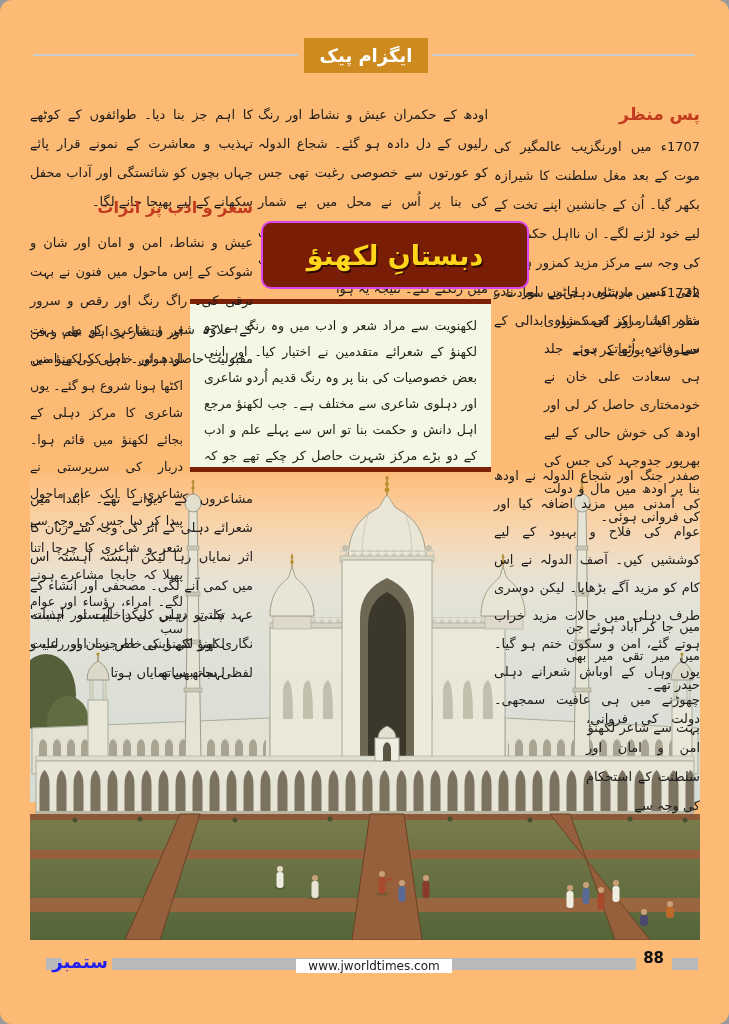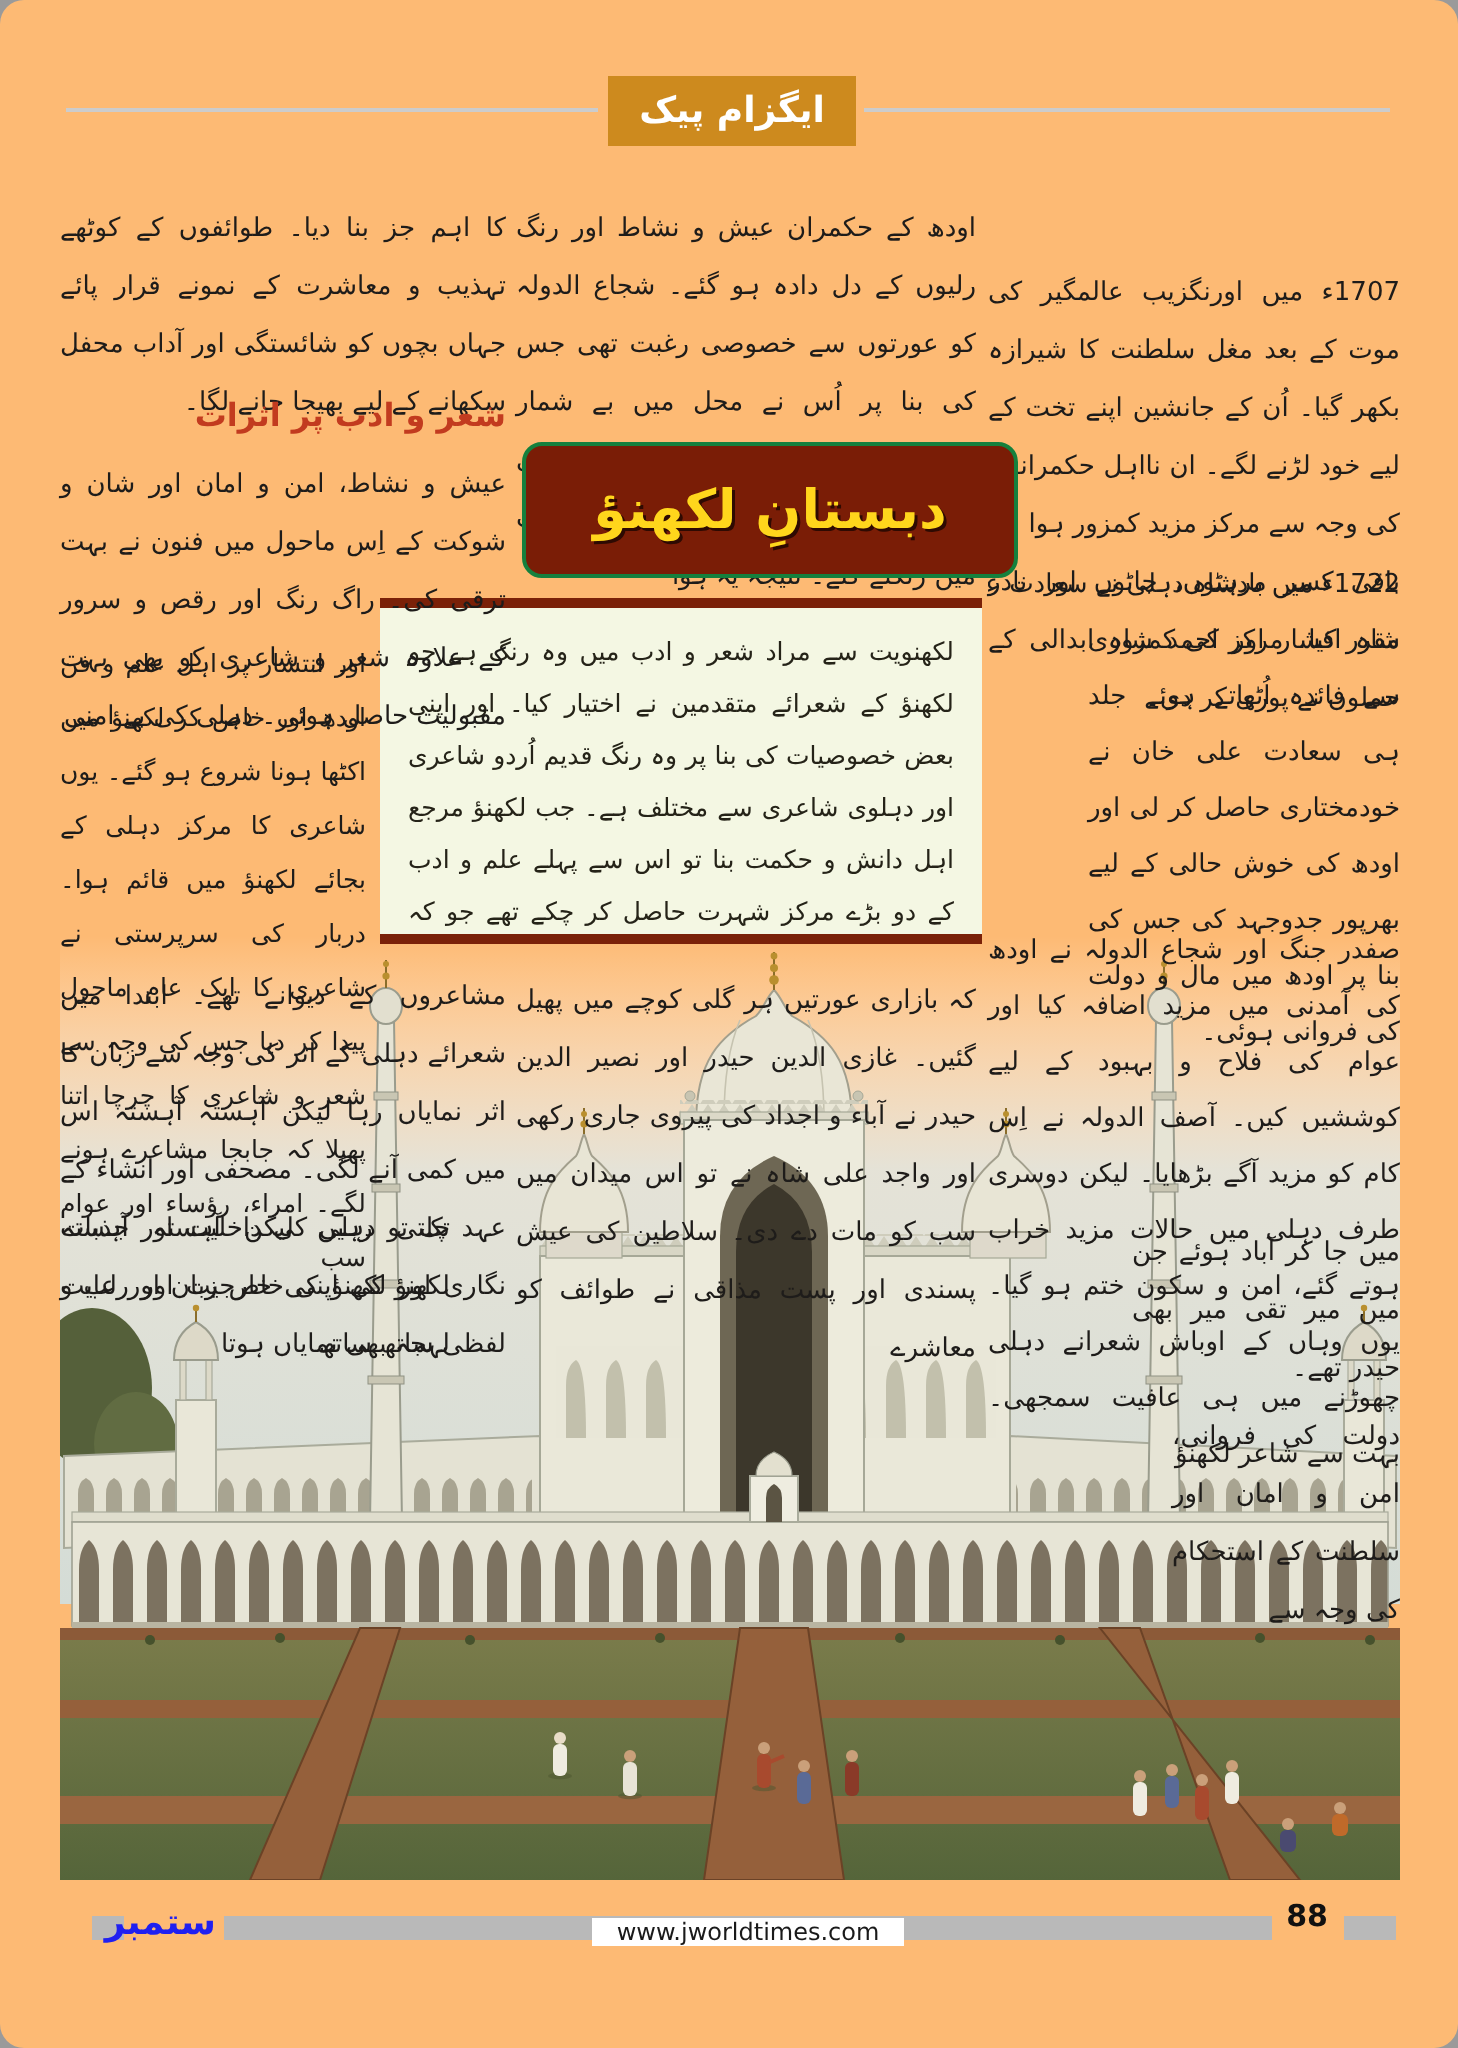--- a/index.html
+++ b/index.html
@@ -7,22 +7,22 @@
         font-family:"DejaVu Sans",sans-serif;border-radius:12px;}
   
   .hline{position:absolute;height:2px;background:#cccccc;}
   .badge{position:absolute;left:304px;top:38px;width:124px;height:35px;background:#CD8A1E;
          color:#ffffff;font-weight:bold;font-size:18px;line-height:35px;text-align:center;direction:rtl;}
   
   .para{position:absolute;direction:rtl;text-align:justify;color:#1e1c1a;font-size:13px;line-height:29px;}
   .para.narrow{line-height:28px;}
   .sect-head{position:absolute;direction:rtl;text-align:right;color:#C23B1F;font-weight:bold;font-size:17px;}
   
-  .title-box{position:absolute;left:261px;top:221px;width:248px;height:68px;background:#7A1D06;
-             border:2px solid #15803d;border-radius:10px;box-sizing:border-box;
+  .title-box{position:absolute;left:261px;top:221px;width:268px;height:68px;background:#7A1D06;
+             border:2px solid #d946ef;border-radius:10px;box-sizing:border-box;
              display:flex;align-items:center;justify-content:center;}
   .title-box span{color:#FFD61C;font-size:27px;font-weight:bold;direction:rtl;
                   text-shadow:1.5px 1.5px 0 #2e0a02;}
   
   .hl-box{position:absolute;left:190px;top:299px;width:301px;height:173px;background:#F4F7E3;
           border-top:5px solid #7A2108;border-bottom:5px solid #7A2108;box-sizing:border-box;
           padding:9px 14px;overflow:hidden;}
   .hl-box .txt{direction:rtl;text-align:justify;color:#252318;font-size:12.5px;line-height:26px;}
   
   .art{position:absolute;left:30px;top:468px;width:670px;height:472px;}
@@ -245,38 +245,38 @@
           <rect x="-4" y="-9" width="8" height="11" rx="3" fill="#c06a2a"></rect>
           <circle cx="0" cy="-12" r="3" fill="#caa07a"></circle>
         </g>
       <g transform="translate(614,456)">
           <rect x="-4" y="-9" width="8" height="11" rx="3" fill="#4a4a70"></rect>
           <circle cx="0" cy="-12" r="3" fill="#caa07a"></circle>
         </g>
     </g>
   </svg>
 
+  <div class="sect-head" style="left:494px;top:104px;width:206px;">پس منظر</div>
   <div class="para" style="left:494px;top:132px;width:206px;">1707ء میں اورنگزیب عالمگیر کی موت کے بعد مغل سلطنت کا شیرازہ بکھر گیا۔ اُن کے جانشین اپنے تخت کے لیے خود لڑنے لگے۔ ان نااہل حکمرانوں کی وجہ سے مرکز مزید کمزور ہوا اور باقی کسر مرہٹوں، جاٹوں اور نادر شاہ افشار اور احمد شاہ ابدالی کے حملوں نے پوری کر دی۔</div>
   <div class="para" style="left:494px;top:278px;width:206px;white-space:nowrap;overflow:hidden;">1722ء میں بادشاہ دہلی نے سعادت علی خان کو اودھ کا صوبیدار</div>
   <div class="para narrow" style="left:494px;top:462px;width:206px;">صفدر جنگ اور شجاع الدولہ نے اودھ کی آمدنی میں مزید اضافہ کیا اور عوام کی فلاح و بہبود کے لیے کوششیں کیں۔ آصف الدولہ نے اِس کام کو مزید آگے بڑھایا۔ لیکن دوسری طرف دہلی میں حالات مزید خراب ہوتے گئے، امن و سکون ختم ہو گیا۔ یوں وہاں کے اوباش شعرانے دہلی چھوڑنے میں ہی عافیت سمجھی۔ بہت سے شاعر لکھنؤ</div>
   <div class="para narrow" style="left:544px;top:307px;width:156px;">مقرر کیا۔ مرکز کی کمزوری سے فائدہ اُٹھاتے ہوئے جلد ہی سعادت علی خان نے خودمختاری حاصل کر لی اور اودھ کی خوش حالی کے لیے بھرپور جدوجہد کی جس کی بنا پر اودھ میں مال و دولت کی فروانی ہوئی۔</div>
   <div class="para" style="left:566px;top:612px;width:134px;">میں جا کر آباد ہوئے جن میں میر تقی میر بھی حیدر تھے۔</div>
   <div class="para" style="left:586px;top:704px;width:114px;">دولت کی فروانی، امن و امان اور سلطنت کے استحکام کی وجہ سے</div>
 
   <div class="para" style="left:258px;top:100px;width:230px;">اودھ کے حکمران عیش و نشاط اور رنگ رلیوں کے دل دادہ ہو گئے۔ شجاع الدولہ کو عورتوں سے خصوصی رغبت تھی جس کی بنا پر اُس نے محل میں بے شمار عورتوں کو داخل کیا۔ حکمرانوں کی پیروی امراء نے بھی کی اور وہ بھی اِسی رنگ میں رنگتے گئے۔ نتیجہ یہ ہوا</div>
 
   <div class="title-box">
     <span>دبستانِ لکھنؤ</span>
   </div>
 
   <div class="hl-box">
     <div class="txt">لکھنویت سے مراد شعر و ادب میں وہ رنگ ہے جو لکھنؤ کے شعرائے متقدمین نے اختیار کیا۔ اور اپنی بعض خصوصیات کی بنا پر وہ رنگ قدیم اُردو شاعری اور دہلوی شاعری سے مختلف ہے۔ جب لکھنؤ مرجع اہل دانش و حکمت بنا تو اس سے پہلے علم و ادب کے دو بڑے مرکز شہرت حاصل کر چکے تھے جو کہ دکن اور دہلی تھے۔ لیکن جب دہلی کا سہاگ لٹا اور وہاں قتل و غارت گری کا بازار گرم ہوا تو اس شہر کے اہل علم فضل نے دہلی کی گلیوں کو چھوڑنا شروع کیا جس کی وجہ سے فیض آباد اور لکھنؤ میں علم و ادب کی محفلوں نے فروغ پایا۔</div>
   </div>
 
-  <div class="para" style="left:258px;top:486px;width:230px;">کہ بازاری عورتیں ہر گلی کوچے میں پھیل گئیں۔ غازی الدین حیدر اور نصیر الدین حیدر نے آباء و اجداد کی پیروی جاری رکھی اور واجد علی شاہ نے تو اس میدان میں سب کو مات دے دی۔ سلاطین کی عیش پسندی اور پست مذاقی نے طوائف کو معاشرے</div>
 
   <div class="para" style="left:30px;top:100px;width:223px;">کا اہم جز بنا دیا۔ طوائفوں کے کوٹھے تہذیب و معاشرت کے نمونے قرار پائے جہاں بچوں کو شائستگی اور آداب محفل سکھانے کے لیے بھیجا جانے لگا۔</div>
   <div class="sect-head" style="left:30px;top:198px;width:223px;font-size:16px;">شعر و ادب پر اثرات</div>
   <div class="para" style="left:30px;top:228px;width:223px;">عیش و نشاط، امن و امان اور شان و شوکت کے اِس ماحول میں فنون نے بہت ترقی کی۔ راگ رنگ اور رقص و سرور کے علاوہ شعر و شاعری کو بھی بہت مقبولیت حاصل ہوئی۔ دہلی کی بے امنی</div>
   <div class="para" style="left:30px;top:318px;width:153px;font-size:12.5px;line-height:27px;">اور انتشار پر اہل علم و فن اودھ اور خاص کر لکھنؤ میں اکٹھا ہونا شروع ہو گئے۔ یوں شاعری کا مرکز دہلی کے بجائے لکھنؤ میں قائم ہوا۔ دربار کی سرپرستی نے شاعری کا ایک عام ماحول پیدا کر دیا جس کی وجہ سے شعر و شاعری کا چرچا اتنا پھیلا کہ جابجا مشاعرے ہونے لگے۔ امراء، رؤساء اور عوام سب</div>
   <div class="para" style="left:30px;top:484px;width:223px;">مشاعروں کے دیوانے تھے۔ ابتدا میں شعرائے دہلی کے اثر کی وجہ سے زبان کا اثر نمایاں رہا لیکن آہستہ آہستہ اس میں کمی آنے لگی۔ مصحفی اور انشاء کے عہد تک تو دہلی کی داخلیت اور جذبات نگاری اور لکھنؤ کی خارجیت اور رعایت لفظی ساتھ ساتھ</div>
   <div class="para" style="left:30px;top:600px;width:195px;">چلتی رہیں لیکن آہستہ آہستہ لکھنؤ کی اپنی خاص زبان اور لب و لہجہ بھی نمایاں ہوتا</div>
 
   <div class="f-sq" style="left:46px;top:958px;width:16px;height:12px;"></div>
   <div class="f-month">ستمبر</div>

